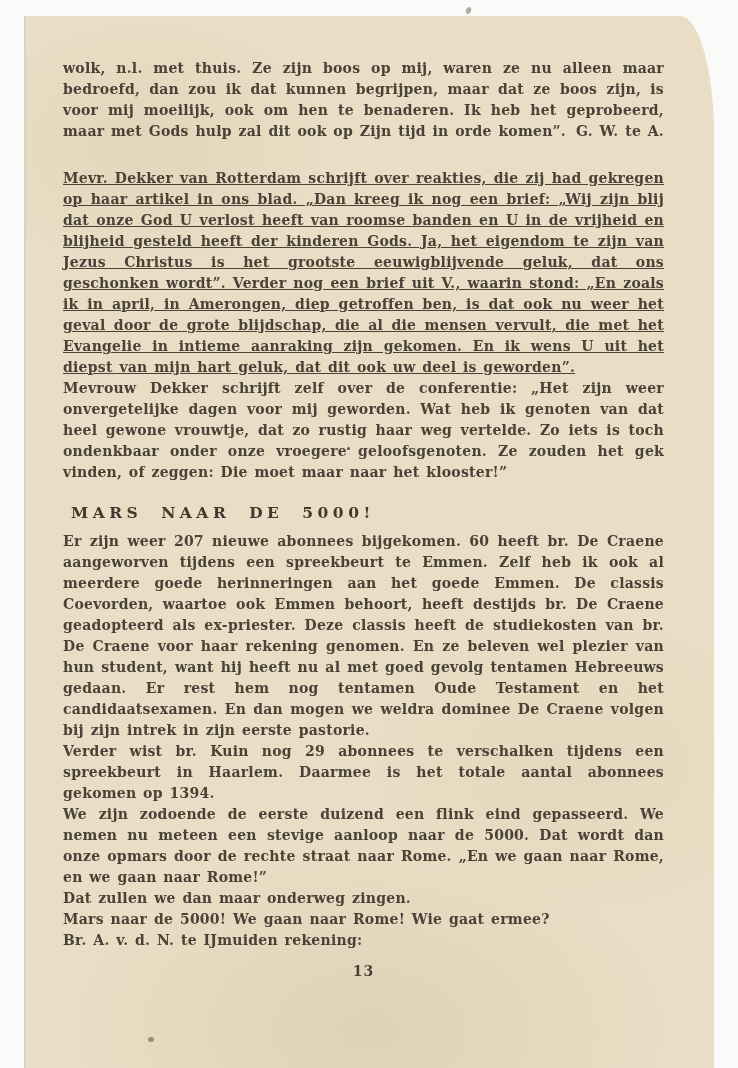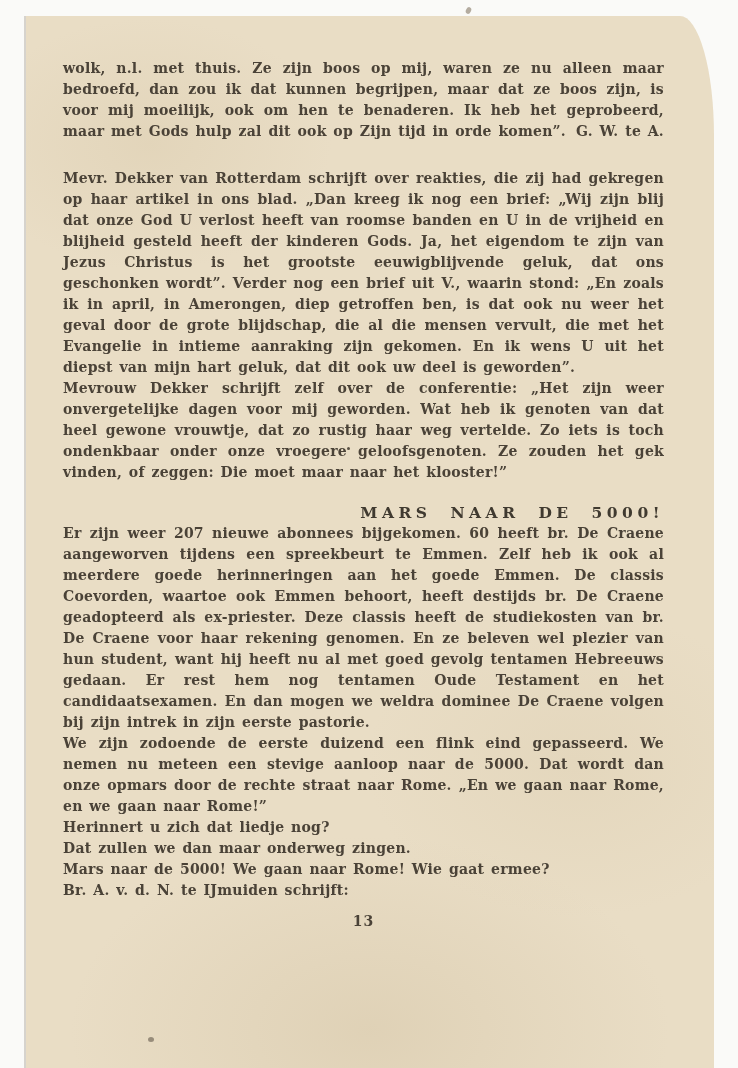--- a/index.html
+++ b/index.html
@@ -46,35 +46,34 @@
     font-size: 14px;
     font-weight: bold;
     line-height: 21px;
     letter-spacing: 0.25px;
     word-spacing: 1.6px;
   }
   .para {
     margin: 0;
     text-align: justify;
   }
-  .para.gap-before { margin-top: 26px; }
+  .para.gap-before { margin-top: 26px; text-decoration: underline; }
   .sig {
     float: right;
     text-align: center;
   }
   .heading {
-    margin: 0;
+    margin: 8px;
     margin-top: 19px;
     font-size: 15.5px;
     font-weight: bold;
     letter-spacing: 4.5px;
     word-spacing: 9px;
     color: #403a30;
     white-space: nowrap;
-    text-align: right;
   }
   .heading.h2 { margin-top: 15px; }
   .single-line { text-align: left; }
   .page-number {
     margin-top: 10px;
     text-align: center;
     letter-spacing: 1px;
     font-size: 14px;
     color: #4a4237;
     font-weight: bold;
@@ -119,31 +118,31 @@
     </p>
 
     <p class="para gap-before">Mevr. Dekker van Rotterdam schrijft over reakties, die zij had gekregen op haar artikel in ons blad. „Dan kreeg ik nog een brief: „Wij zijn blij dat onze God U verlost heeft van roomse banden en U in de vrijheid en blijheid gesteld heeft der kinderen Gods. Ja, het eigendom te zijn van Jezus Christus is het grootste eeuwigblijvende geluk, dat ons geschonken wordt”. Verder nog een brief uit V., waarin stond: „En zoals ik in april, in Amerongen, diep getroffen ben, is dat ook nu weer het geval door de grote blijdschap, die al die mensen vervult, die met het Evangelie in intieme aanraking zijn gekomen. En ik wens U uit het diepst van mijn hart geluk, dat dit ook uw deel is geworden”.</p>
 
     <p class="para">Mevrouw Dekker schrijft zelf over de conferentie: „Het zijn weer onvergetelijke dagen voor mij geworden. Wat heb ik genoten van dat heel gewone vrouwtje, dat zo rustig haar weg vertelde. Zo iets is toch ondenkbaar onder onze vroegere geloofsgenoten. Ze zouden het gek vinden, of zeggen: Die moet maar naar het klooster!”</p>
 
     <h2 class="heading">MARS NAAR DE 5000!</h2>
 
     <p class="para">Er zijn weer 207 nieuwe abonnees bijgekomen. 60 heeft br. De Craene aangeworven tijdens een spreekbeurt te Emmen. Zelf heb ik ook al meerdere goede herinneringen aan het goede Emmen. De classis Coevorden, waartoe ook Emmen behoort, heeft destijds br. De Craene geadopteerd als ex-priester. Deze classis heeft de studiekosten van br. De Craene voor haar rekening genomen. En ze beleven wel plezier van hun student, want hij heeft nu al met goed gevolg tentamen Hebreeuws gedaan. Er rest hem nog tentamen Oude Testament en het candidaatsexamen. En dan mogen we weldra dominee De Craene volgen bij zijn intrek in zijn eerste pastorie.</p>
 
+    <p class="para">Verder wist br. Kuin nog 29 abonnees te verschalken tijdens een spreekbeurt in Haarlem. Daarmee is het totale aantal abonnees gekomen op 1394.</p>
 
     <p class="para">We zijn zodoende de eerste duizend een flink eind gepasseerd. We nemen nu meteen een stevige aanloop naar de 5000. Dat wordt dan onze opmars door de rechte straat naar Rome. „En we gaan naar Rome, en we gaan naar Rome!”</p>
 
-    <p class="para single-line">Herinnert u zich dat liedje nog?</p>
 
     <p class="para single-line">Dat zullen we dan maar onderweg zingen.</p>
 
     <p class="para single-line">Mars naar de 5000! We gaan naar Rome! Wie gaat ermee?</p>
 
 
-    <p class="para single-line">Br. A. v. d. N. te IJmuiden schrijft:</p>
+    <p class="para single-line">Br. A. v. d. N. te IJmuiden rekening:</p>
 
 
     <div class="page-number">13</div>
   </div>
 
   <div class="page-bottom-shadow"></div>
 </div>
 
 <div class="speck top-mark"></div>
 <div class="speck bottom-mark"></div>

